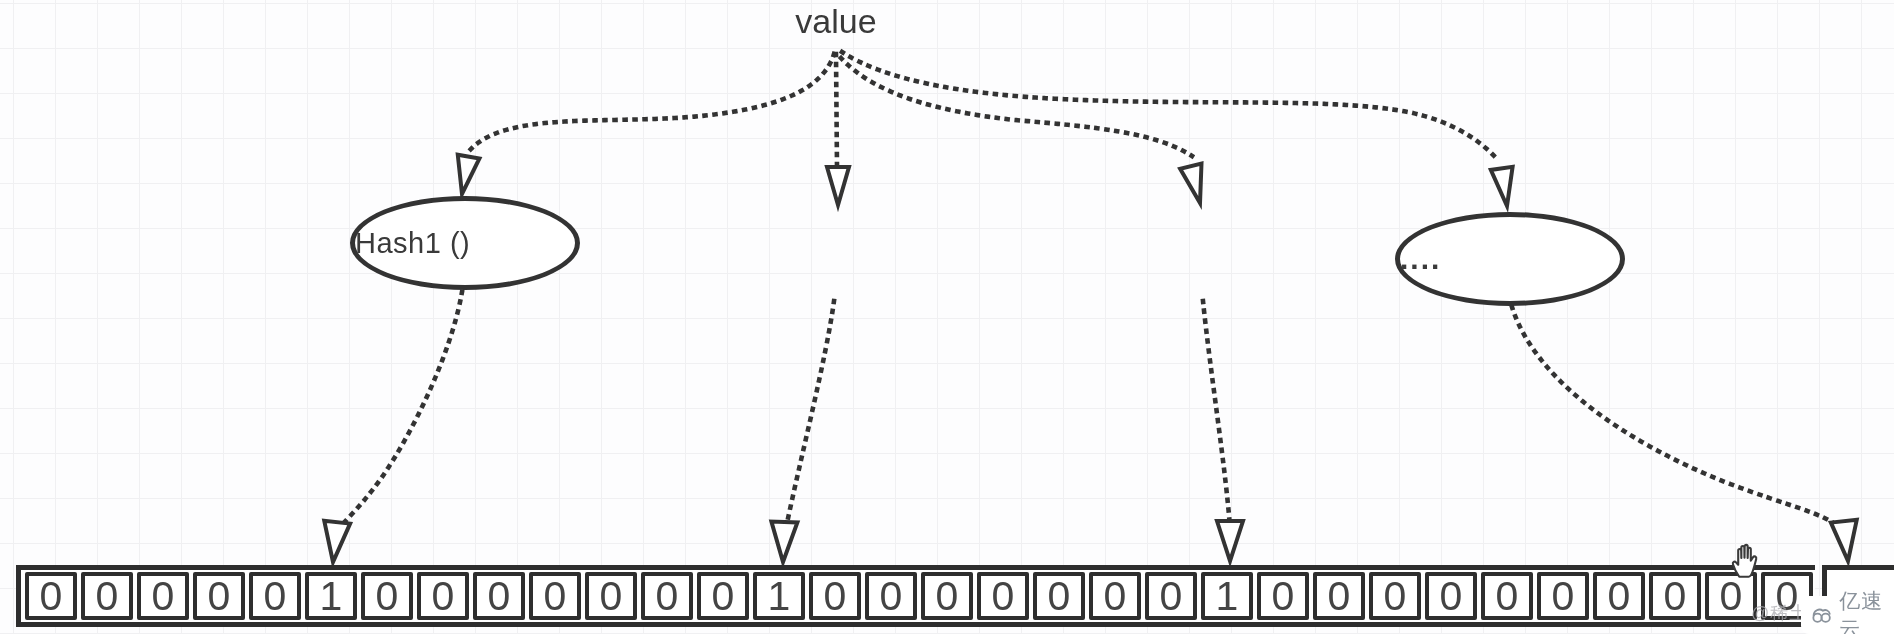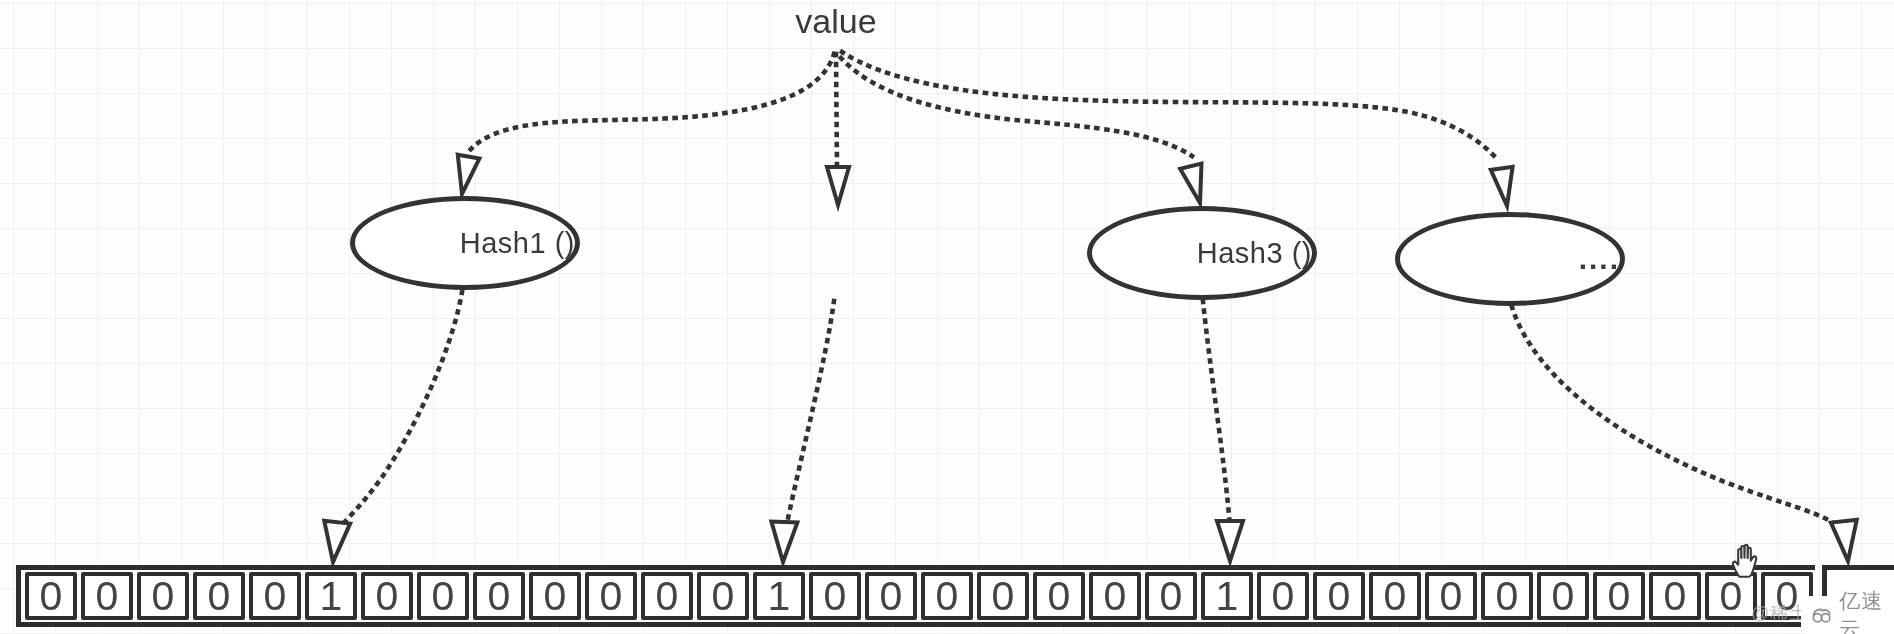--- a/index.html
+++ b/index.html
@@ -17,21 +17,21 @@
   }
   #arrow-layer{position:absolute;left:0;top:0;width:1894px;height:634px;}
   .value-label{
     position:absolute;left:756px;top:2px;width:160px;
     text-align:center;font-size:34px;color:#3a3a3a;
   }
   .node{
     position:absolute;width:230px;height:94px;
     border:5px solid #333;border-radius:50%;
     background:#fff;box-sizing:border-box;
-    display:flex;align-items:center;justify-content:flex-end;
+    display:flex;align-items:center;justify-content:flex-start;
     font-size:29px;color:#3a3a3a;letter-spacing:.5px;
   }
   .node.dots{font-size:30px;font-weight:bold;letter-spacing:2px;}
   #node-hash1{left:350px;top:196px;}
   #node-hash2{left:721px;top:206px;}
   #node-hash3{left:1087px;top:206px;}
   #node-etc  {left:1395px;top:212px;}
   .bit-array{
     position:absolute;left:16px;top:565px;
     width:1799px;height:62px;box-sizing:border-box;
@@ -102,23 +102,20 @@
       <polygon points="0,0 -13,-40 13,-40" transform="translate(1230,561)"></polygon>
       <polygon points="0,0 -13,-40 13,-40" transform="translate(1848,561) rotate(-6)"></polygon>
     </g>
   </svg>
 
   <div class="value-label">value</div>
 
   <div class="node" id="node-hash1">
     <span>Hash1 ()</span>
   </div>
-  <div class="node" id="node-hash3">
-    <span>Hash3 ()</span>
-  </div>
   <div class="node dots" id="node-etc">
     <span>....</span>
   </div>
 
   <div class="bit-array">
       <div class="cell">0</div>
       <div class="cell">0</div>
       <div class="cell">0</div>
       <div class="cell">0</div>
       <div class="cell">0</div>

